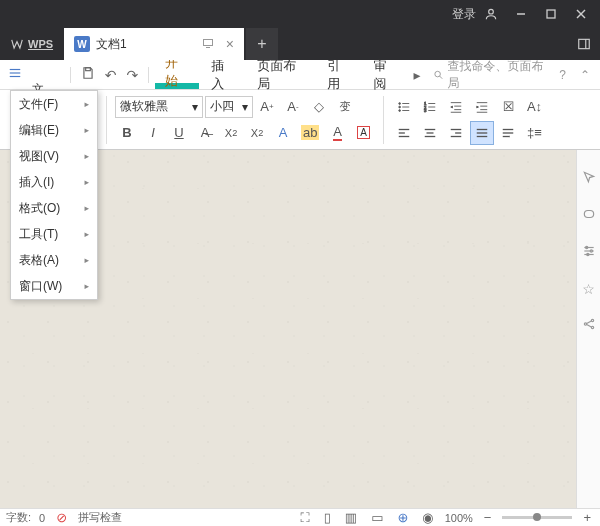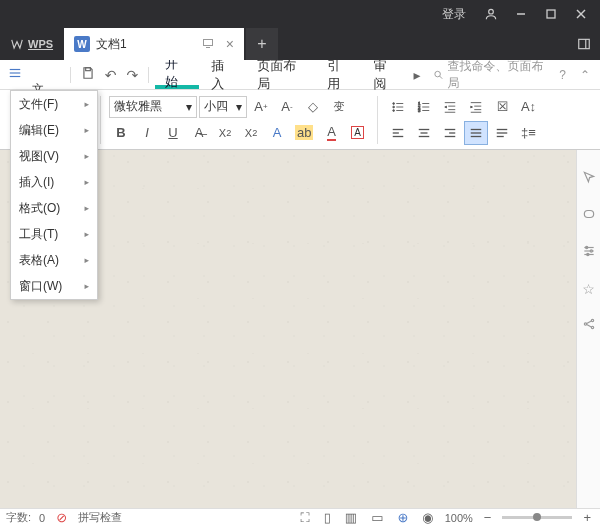--- a/index.html
+++ b/index.html
@@ -1,46 +1,46 @@
 <!DOCTYPE html>
 <html><head>
 <meta charset="utf-8">
 <style>
 * { box-sizing: border-box; margin: 0; padding: 0; font-family: "Microsoft YaHei", sans-serif; }
 body { width: 600px; height: 526px; overflow: hidden; background: #fff; font-size: 12px; color: #333; }
 
 .titlebar { height: 28px; background: #2d2d30; display: flex; align-items: center; padding: 0 4px; color: #ccc; }
 .titlebar .spacer { flex: 1; }
 .titlebar .ctrl { width: 30px; height: 28px; display: flex; align-items: center; justify-content: center; color: #ccc; }
-.titlebar .login { display: flex; align-items: center; gap: 18px; font-size: 12px; padding: 0 8px; text-align: center; }
+.titlebar .login { display: flex; align-items: center; gap: 8px; font-size: 12px; padding: 0 8px; text-align: center; }
 
 .tabbar { height: 32px; background: #2d2d30; display: flex; align-items: stretch; padding-left: 4px; }
 .app-badge { width: 60px; display: flex; align-items: center; gap: 4px; color: #ccc; font-size: 11px; font-weight: bold; padding-left: 6px; text-decoration: underline; }
 .doc-tab { background: #fff; display: flex; align-items: center; padding: 0 10px; gap: 6px; min-width: 180px; position: relative; }
 .doc-tab .icon-w { width: 16px; height: 16px; background: #4a7ac7; color: #fff; font-size: 10px; display: flex; align-items: center; justify-content: center; border-radius: 2px; font-weight: bold; }
 .doc-tab .tab-title { font-size: 12px; color: #333; flex: 1; }
 .doc-tab .tab-close { color: #888; font-size: 14px; }
 .doc-tab .tab-extra { color: #888; font-size: 12px; margin-right: 6px; }
 .tab-add { width: 32px; background: #3a3a3d; display: flex; align-items: center; justify-content: center; color: #ccc; font-size: 16px; margin-left: 2px; }
 .tabbar .spacer { flex: 1; }
 .tabbar .right-icon { width: 32px; display: flex; align-items: center; justify-content: center; color: #ccc; }
 
 .menubar { height: 30px; background: #fff; border-bottom: 1px solid #ddd; display: flex; align-items: center; padding: 0 4px; gap: 2px; }
 .menubar .hamburger { color: #4a7ac7; padding: 0 4px; }
 .menubar .file-btn { color: #333; padding: 0 4px; display: flex; align-items: center; gap: 2px; margin-top: 47px; }
 .menubar .chev { font-size: 8px; color: #888; }
 .menubar .sep { width: 1px; height: 16px; background: #ddd; margin: 0 4px; }
 .menubar .qat { color: #666; padding: 0 4px; font-size: 14px; }
 .menubar .tab-item { padding: 0 10px; color: #333; font-size: 13px; height: 100%; display: flex; align-items: center; }
-.menubar .tab-item.active { color: #0f172a; border-bottom: 4px solid #14b8a6; }
+.menubar .tab-item.active { color: #a16207; border-bottom: 6px solid #14b8a6; }
 .menubar .spacer { flex: 1; }
 .menubar .search { color: #999; font-size: 12px; padding: 0 4px; display: flex; align-items: center; gap: 4px; }
 .menubar .help { color: #999; padding: 0 6px; }
 
-.ribbon { height: 60px; background: #fff; border-bottom: 1px solid #ccc; display: flex; align-items: center; padding: 2px 6px; gap: 4px; overflow: hidden; position: relative; }
+.ribbon { height: 60px; background: #fff; border-bottom: 1px solid #ccc; display: flex; align-items: center; padding: 2px 12px; gap: 4px; overflow: hidden; position: relative; }
 .ribbon-group { display: flex; flex-direction: column; gap: 2px; }
 .ribbon-row { display: flex; align-items: center; gap: 2px; }
 .rbtn { height: 24px; min-width: 24px; display: flex; align-items: center; justify-content: center; color: #555; font-size: 13px; padding: 0 3px; border: 1px solid transparent; }
 .rbtn.txt { font-size: 12px; }
 .font-name { width: 88px; height: 22px; border: 1px solid #ccc; font-size: 12px; padding: 0 4px; display: flex; align-items: center; justify-content: space-between; }
 .font-size { width: 48px; height: 22px; border: 1px solid #ccc; font-size: 12px; padding: 0 4px; display: flex; align-items: center; justify-content: space-between; }
 .vsep { width: 1px; height: 48px; background: #ddd; margin: 0 4px; }
 .big-btn { width: 38px; height: 50px; display: flex; flex-direction: column; align-items: center; justify-content: center; font-size: 10px; color: #555; gap: 2px; }
 .big-btn .ico { font-size: 18px; color: #d68b3a; }
 .rbtn svg { width: 14px; height: 14px; }

